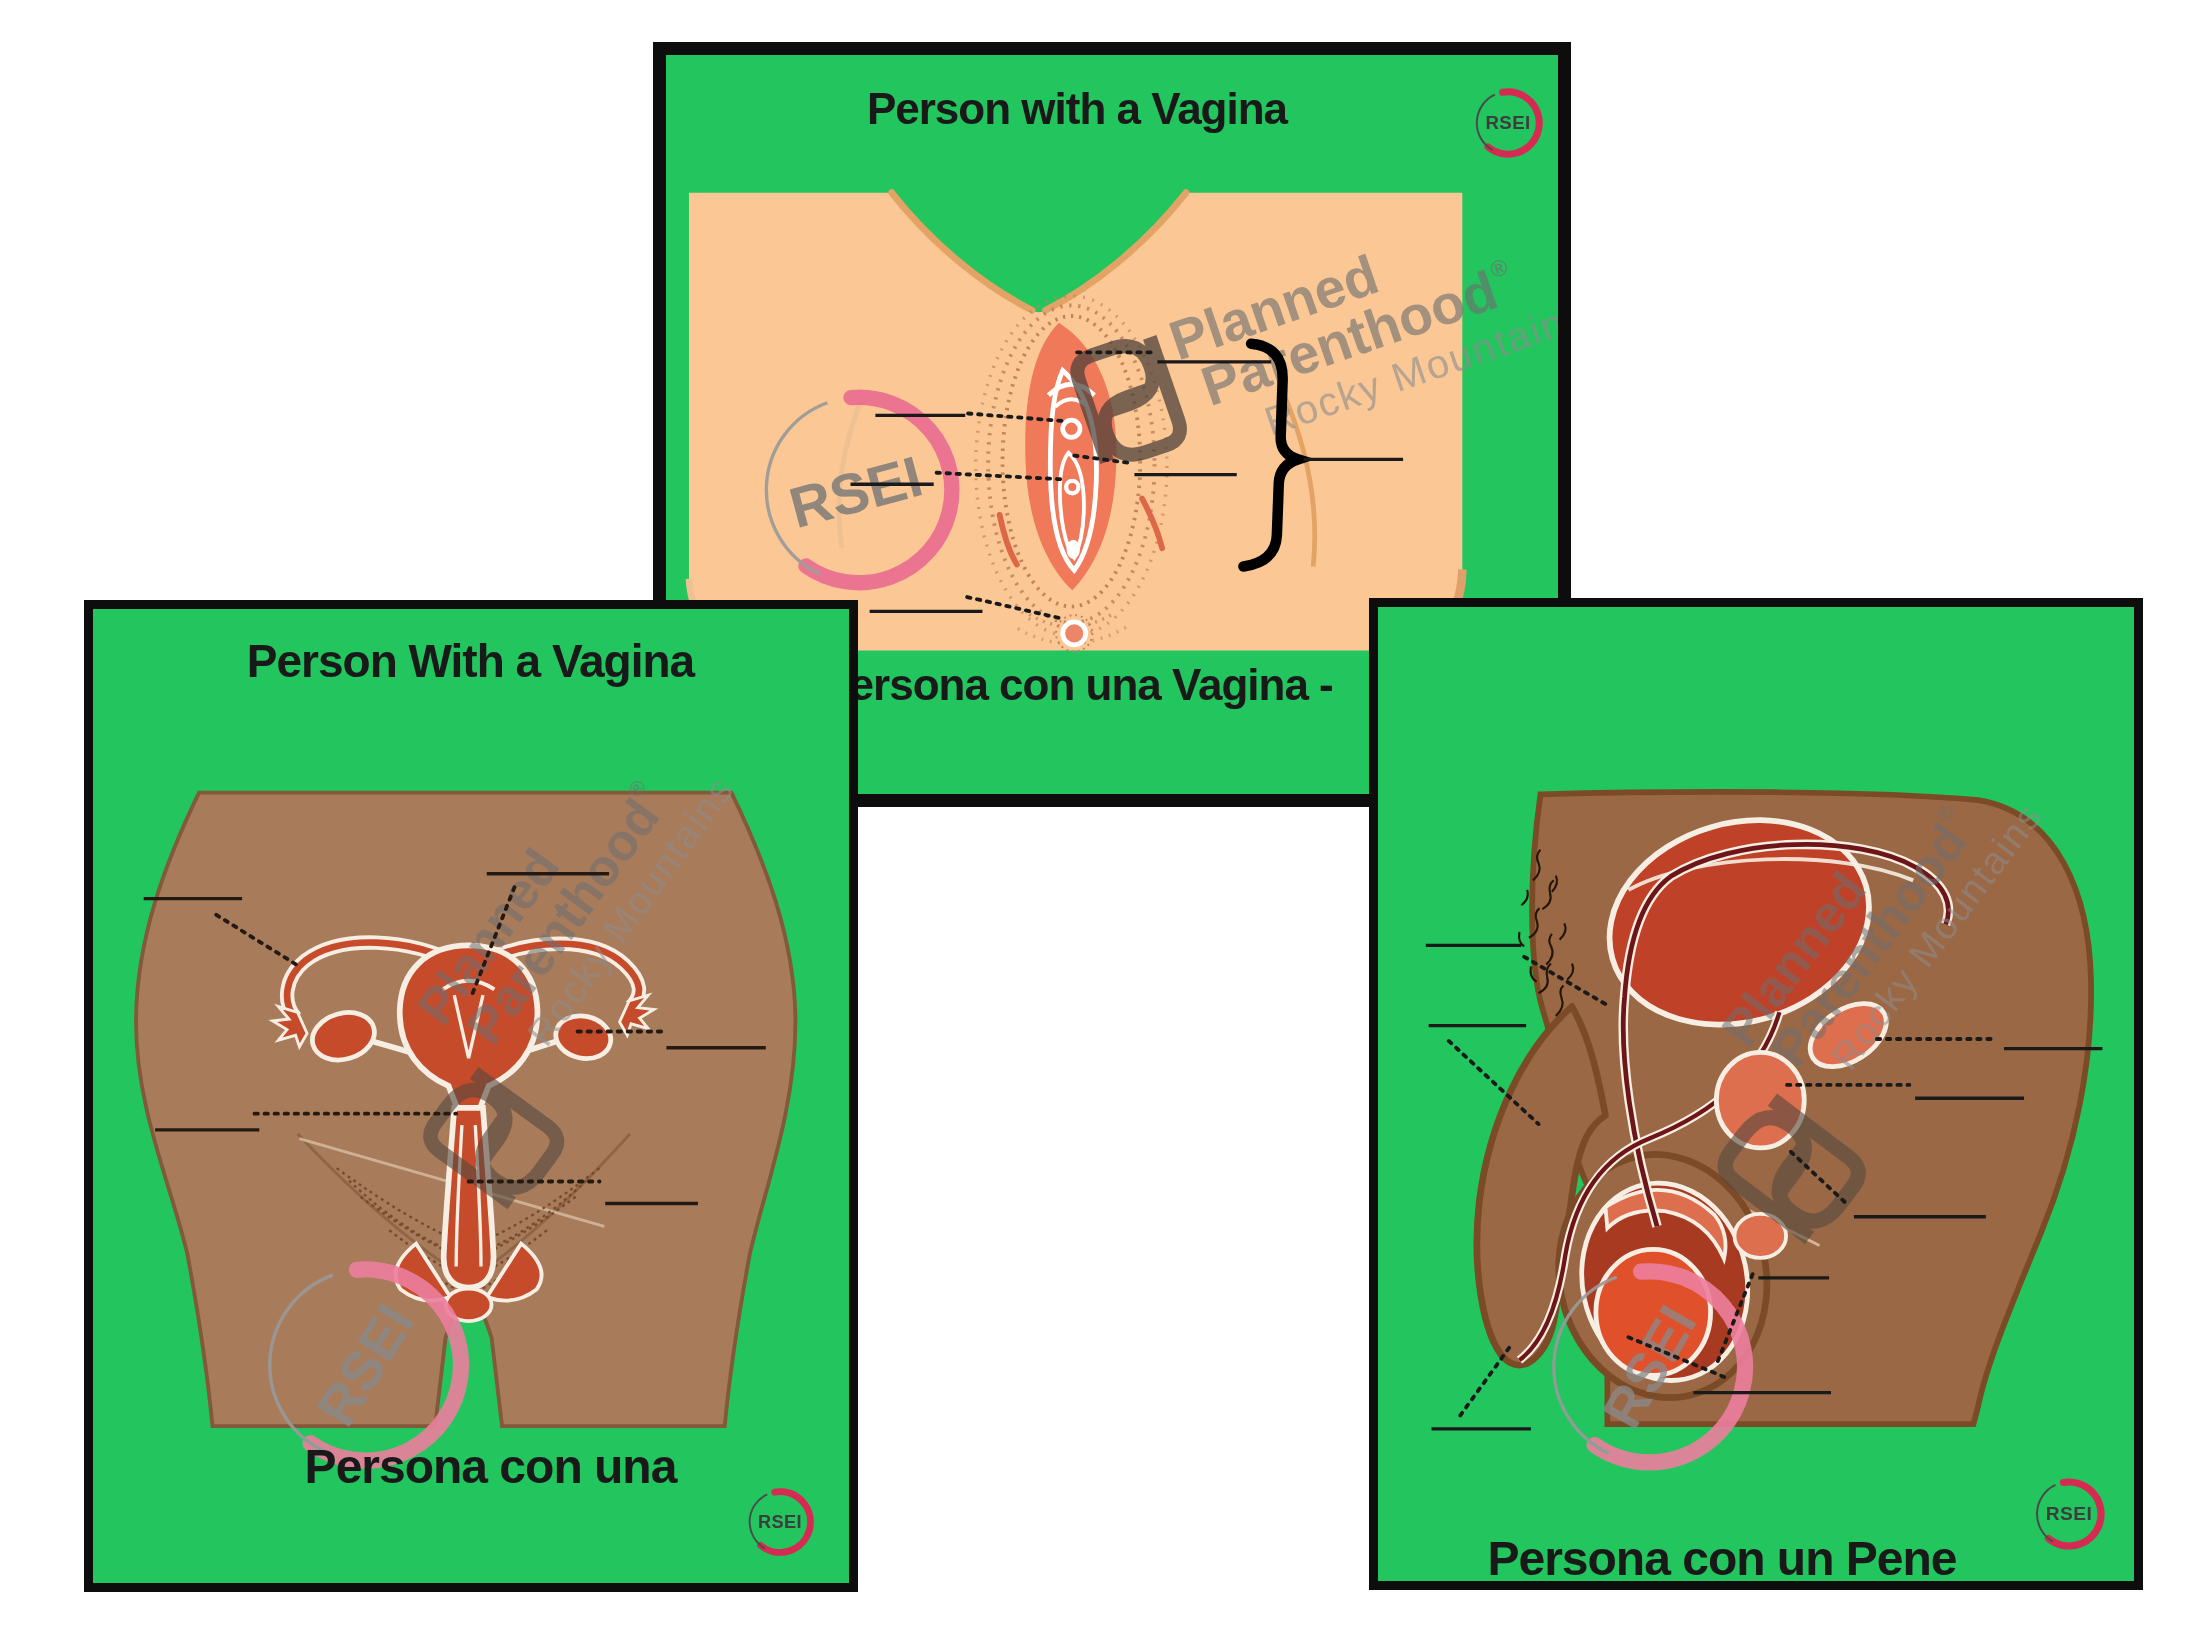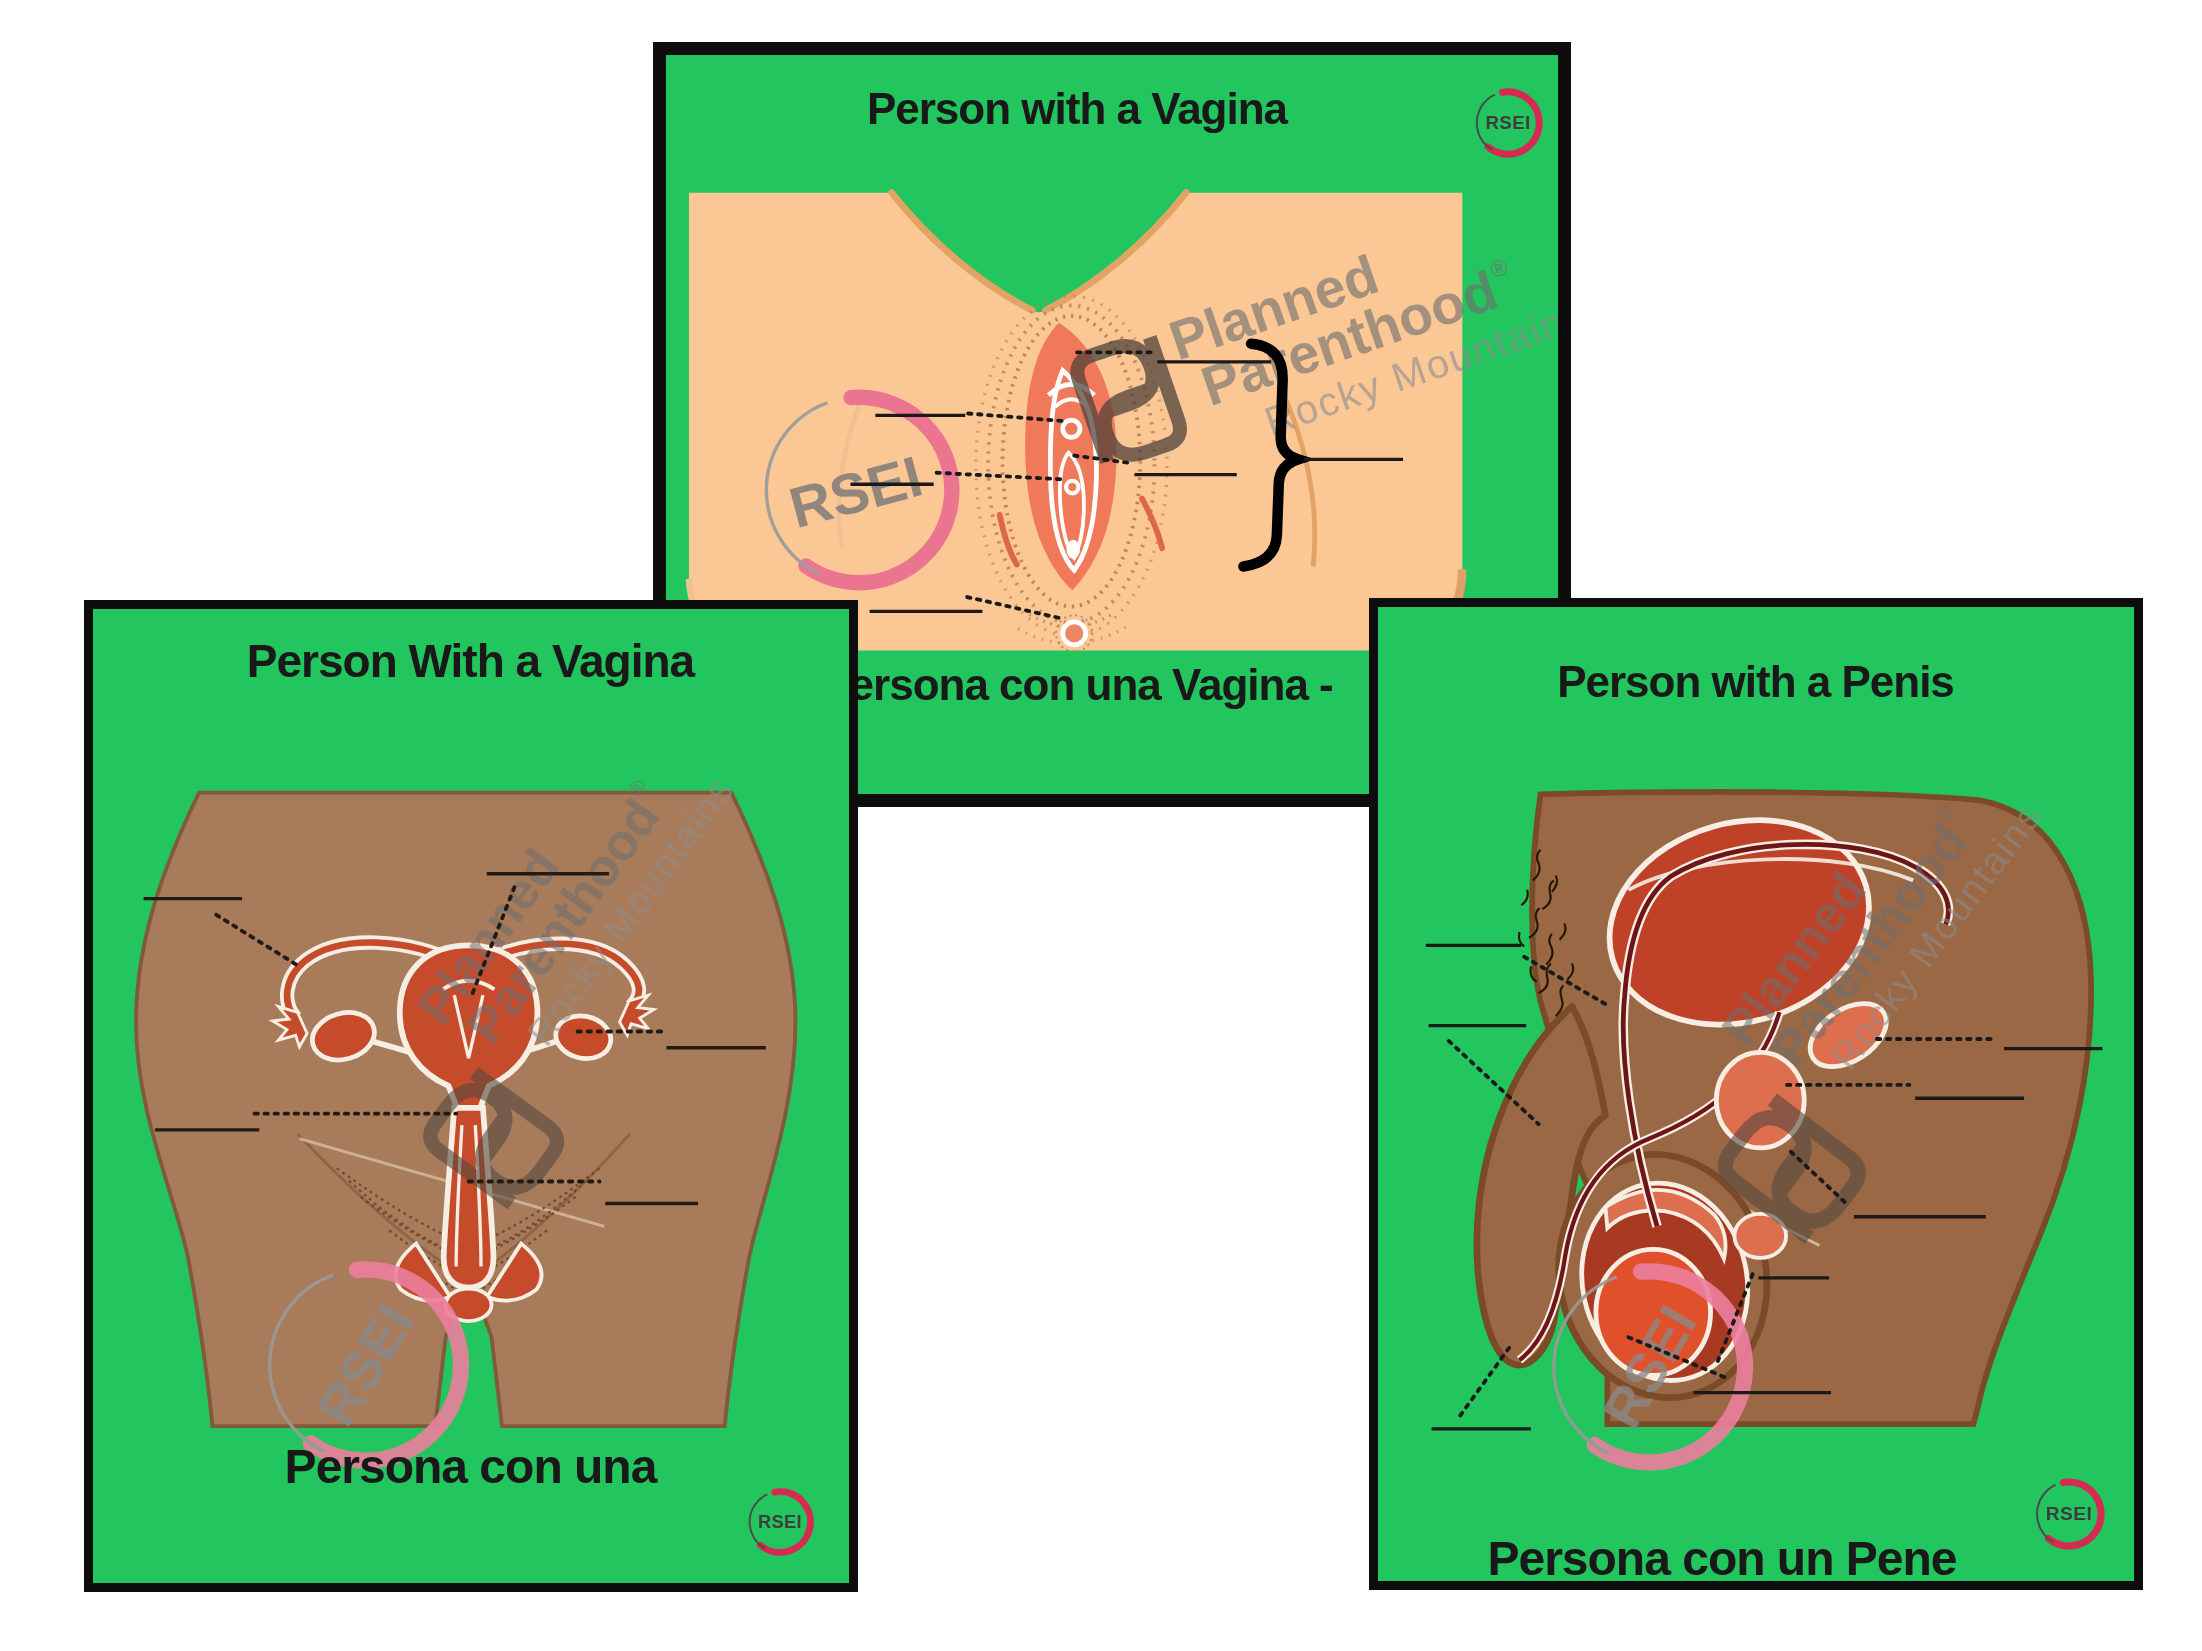--- a/index.html
+++ b/index.html
@@ -13,21 +13,21 @@
   #card-penis{left:1369px;top:598px;width:774px;height:992px;z-index:2;}
   .card-title{position:absolute;text-align:center;font-weight:800;color:#191919;
     line-height:1.13;letter-spacing:-1px;}
   #card-external .card-title{top:29px;left:0;width:822px;font-size:44px;}
   #card-internal .card-title{top:27px;left:0;width:755px;font-size:46px;}
   #card-penis .card-title{top:50px;left:0;width:755px;font-size:44px;}
   .card-title span{display:block;}
   .card-subtitle{position:absolute;text-align:center;font-weight:800;color:#191919;
     line-height:1.18;letter-spacing:-1px;}
   #card-external .card-subtitle{top:604px;left:0;width:822px;font-size:44px;}
-  #card-internal .card-subtitle{top:830px;left:0;width:755px;font-size:48px;}
+  #card-internal .card-subtitle{top:830px;left:0;width:755px;font-size:48px;padding-left:20px;}
   #card-penis .card-subtitle{top:924px;left:0;width:688px;font-size:48px;}
   .card-subtitle span{display:block;}
   .illus{position:absolute;left:0;top:0;}
   .badge{position:absolute;}
   #card-external .badge{right:11.5px;top:29px;width:78px;height:78px;}
   #card-internal .badge{right:31px;bottom:23px;width:76px;height:76px;}
   #card-penis .badge{right:25px;bottom:27px;width:80px;height:80px;}
   .badge text{font-family:"Liberation Sans",sans-serif;font-weight:800;font-size:24px;fill:#3d3d3d;letter-spacing:.5px;}
   svg text.wm-big{font-family:"Liberation Sans",sans-serif;font-weight:800;}
   svg text.wm-sub{font-family:"Liberation Sans",sans-serif;font-weight:400;}
@@ -203,21 +203,20 @@
 
   <svg class="badge" viewBox="0 0 100 100">
     <path d="M 43.1,10.6 A 40,40 0 1 1 24.3,80.6" fill="none" stroke="#D62A52" stroke-width="9" stroke-linecap="round"></path>
     <path d="M 33.1,13.7 A 40,40 0 0 0 30,84.6" fill="none" stroke="#4a4a4a" stroke-width="2.5"></path>
     <text x="50" y="58" text-anchor="middle">RSEI</text>
   </svg>
 </div>
 
 <div class="card" id="card-penis">
   <div class="card-title">
-    <span>Person with a Penis</span>
   </div>
 
   <svg class="illus" width="755" height="973" viewBox="0 0 790 1018">
 
     <path d="M 170,196 C 320,192 520,192 628,202 C 712,216 744,302 746,390 C 748,474 730,566 694,654 C 664,728 638,788 628,836 Q 625,848 623,855 H 240 V 648 C 222,614 204,576 197,536 C 190,492 182,452 172,420 C 158,372 158,280 170,196 Z" fill="#9A6845" stroke="#7B4A26" stroke-width="6"></path>
     <path d="M 272,574 L 462,668" stroke="#E6D2BA" stroke-width="3" opacity=".75"></path>
 
     <path d="M 203,418 C 152,462 116,540 106,622 C 98,692 110,762 132,786 C 152,806 178,782 185,742 C 194,690 199,638 206,596 C 212,560 222,542 238,532 C 230,490 222,452 203,418 Z" fill="#9A6845" stroke="#7B4A26" stroke-width="7" stroke-linejoin="round"></path>
 
     <ellipse cx="298" cy="700" rx="108" ry="128" transform="rotate(-12 298 700)" fill="#9A6845" stroke="#7B4A26" stroke-width="7"></ellipse>

